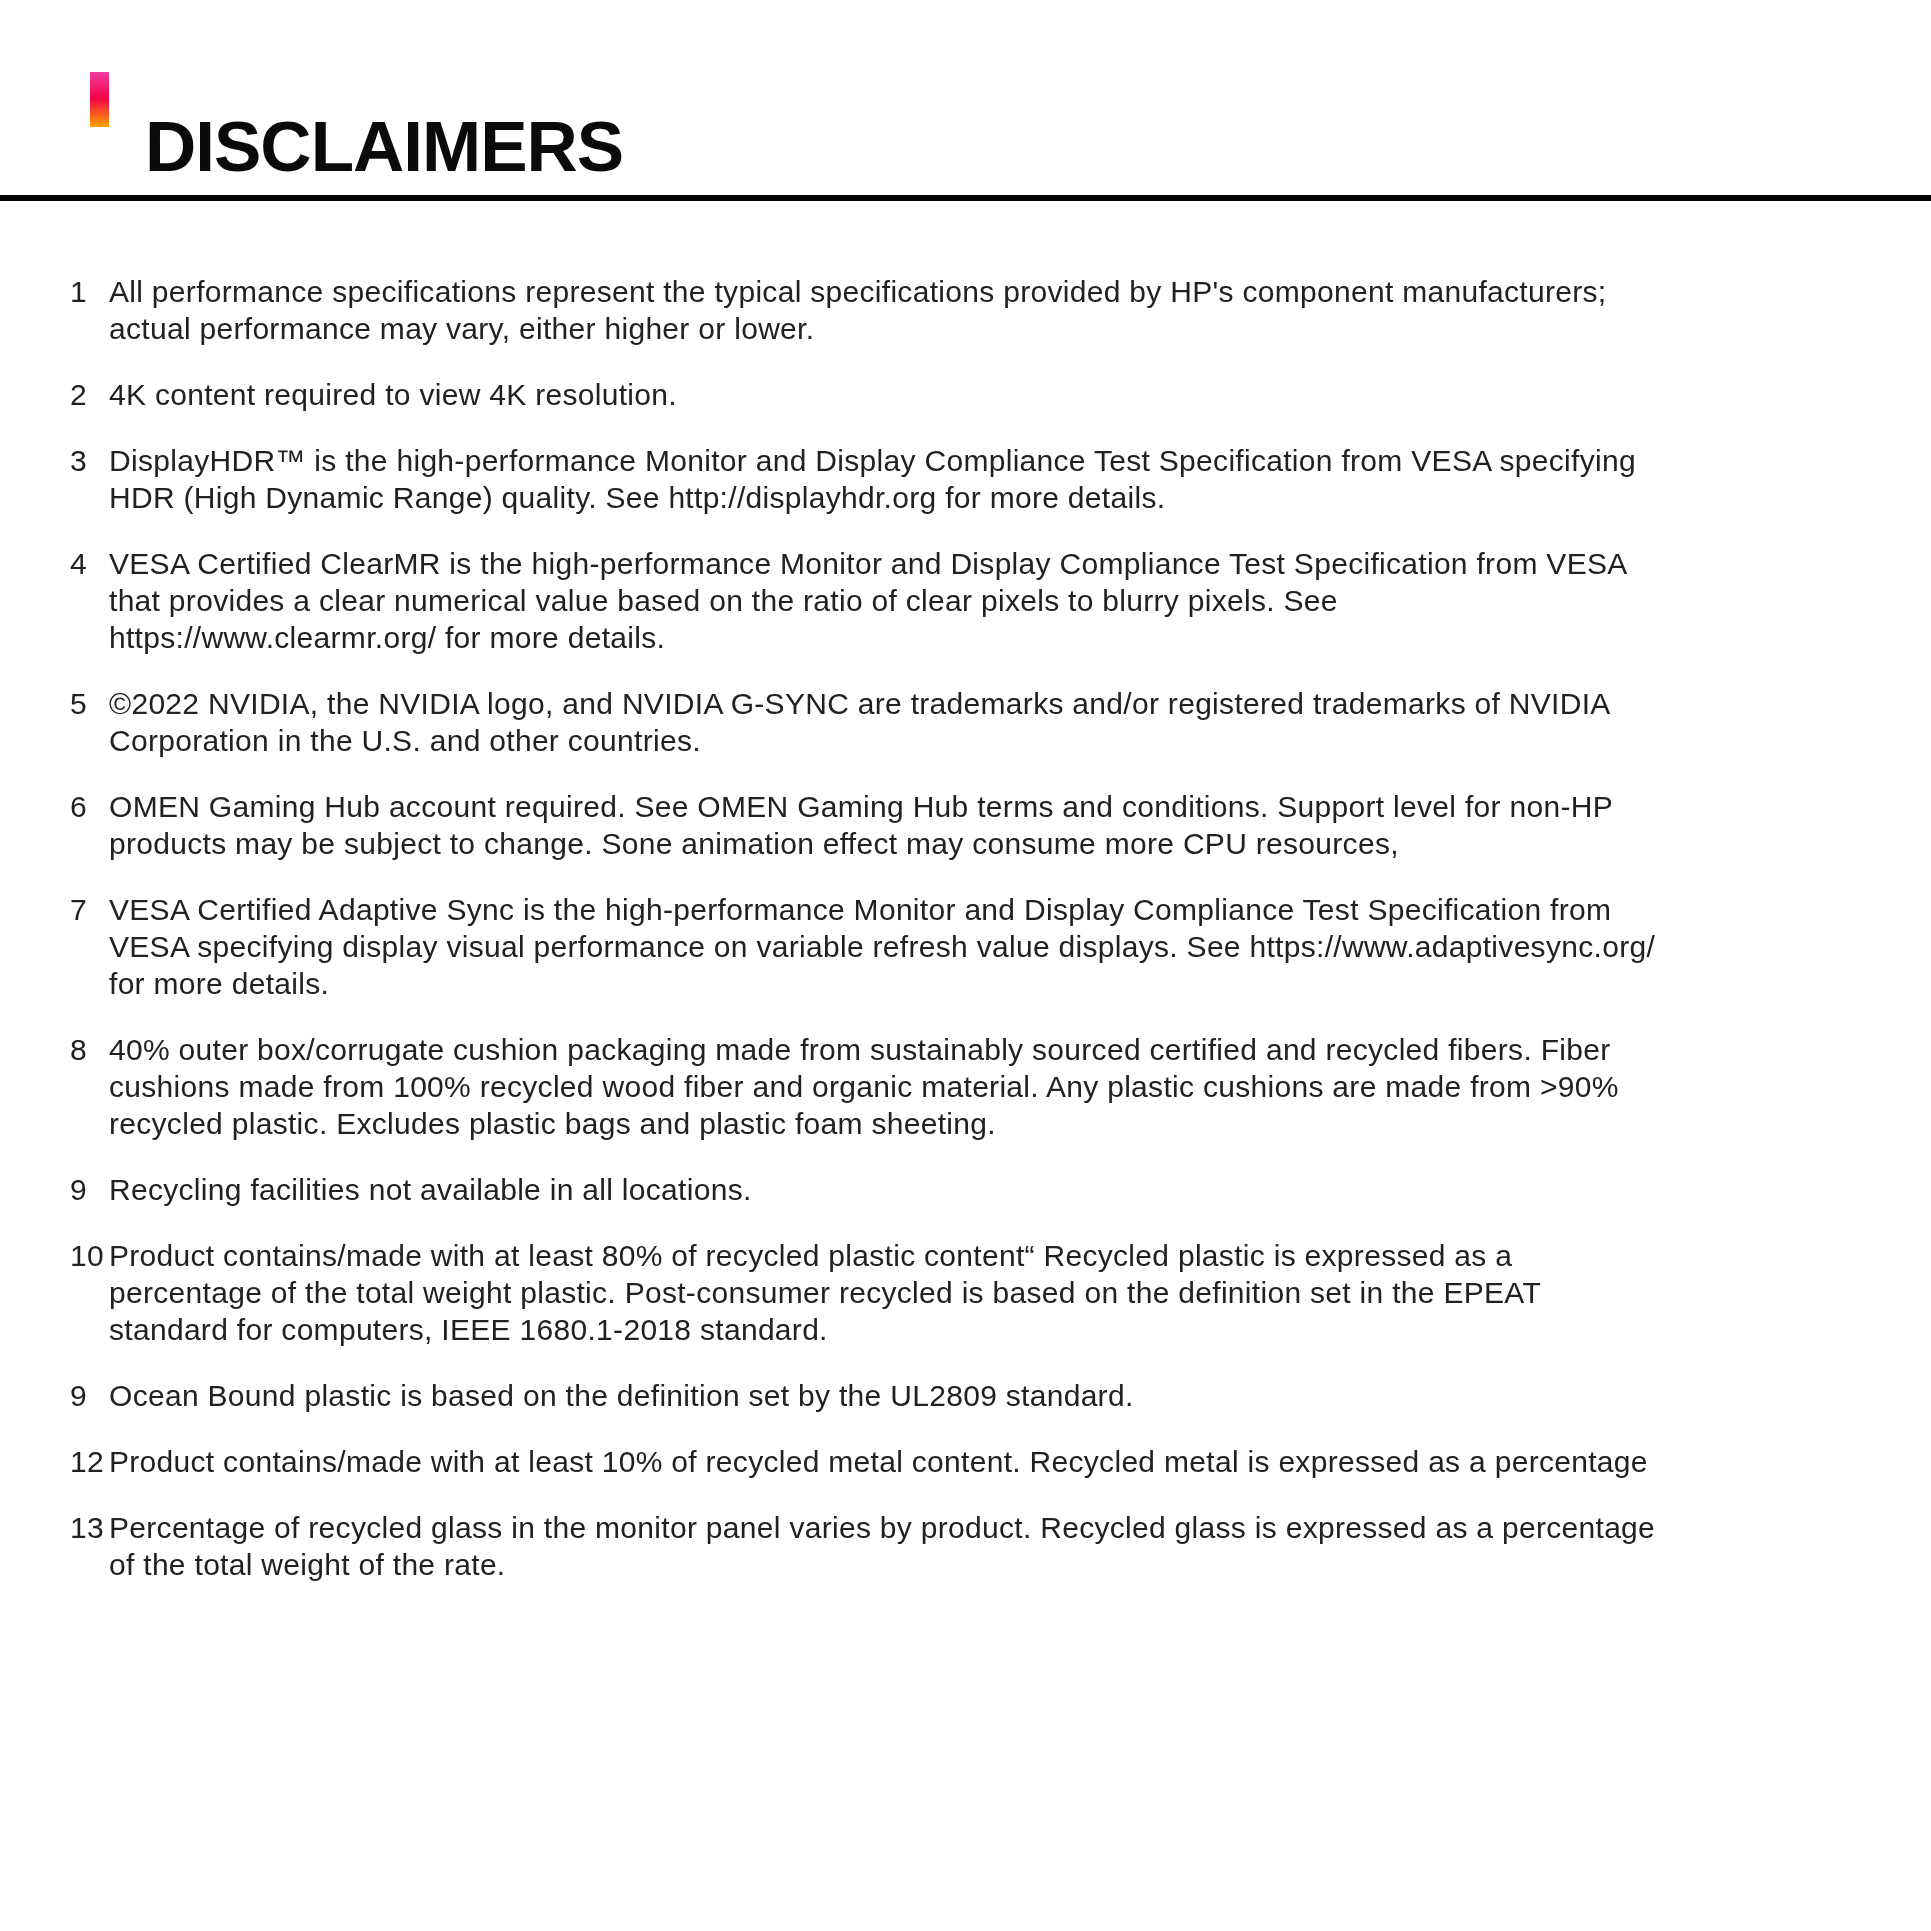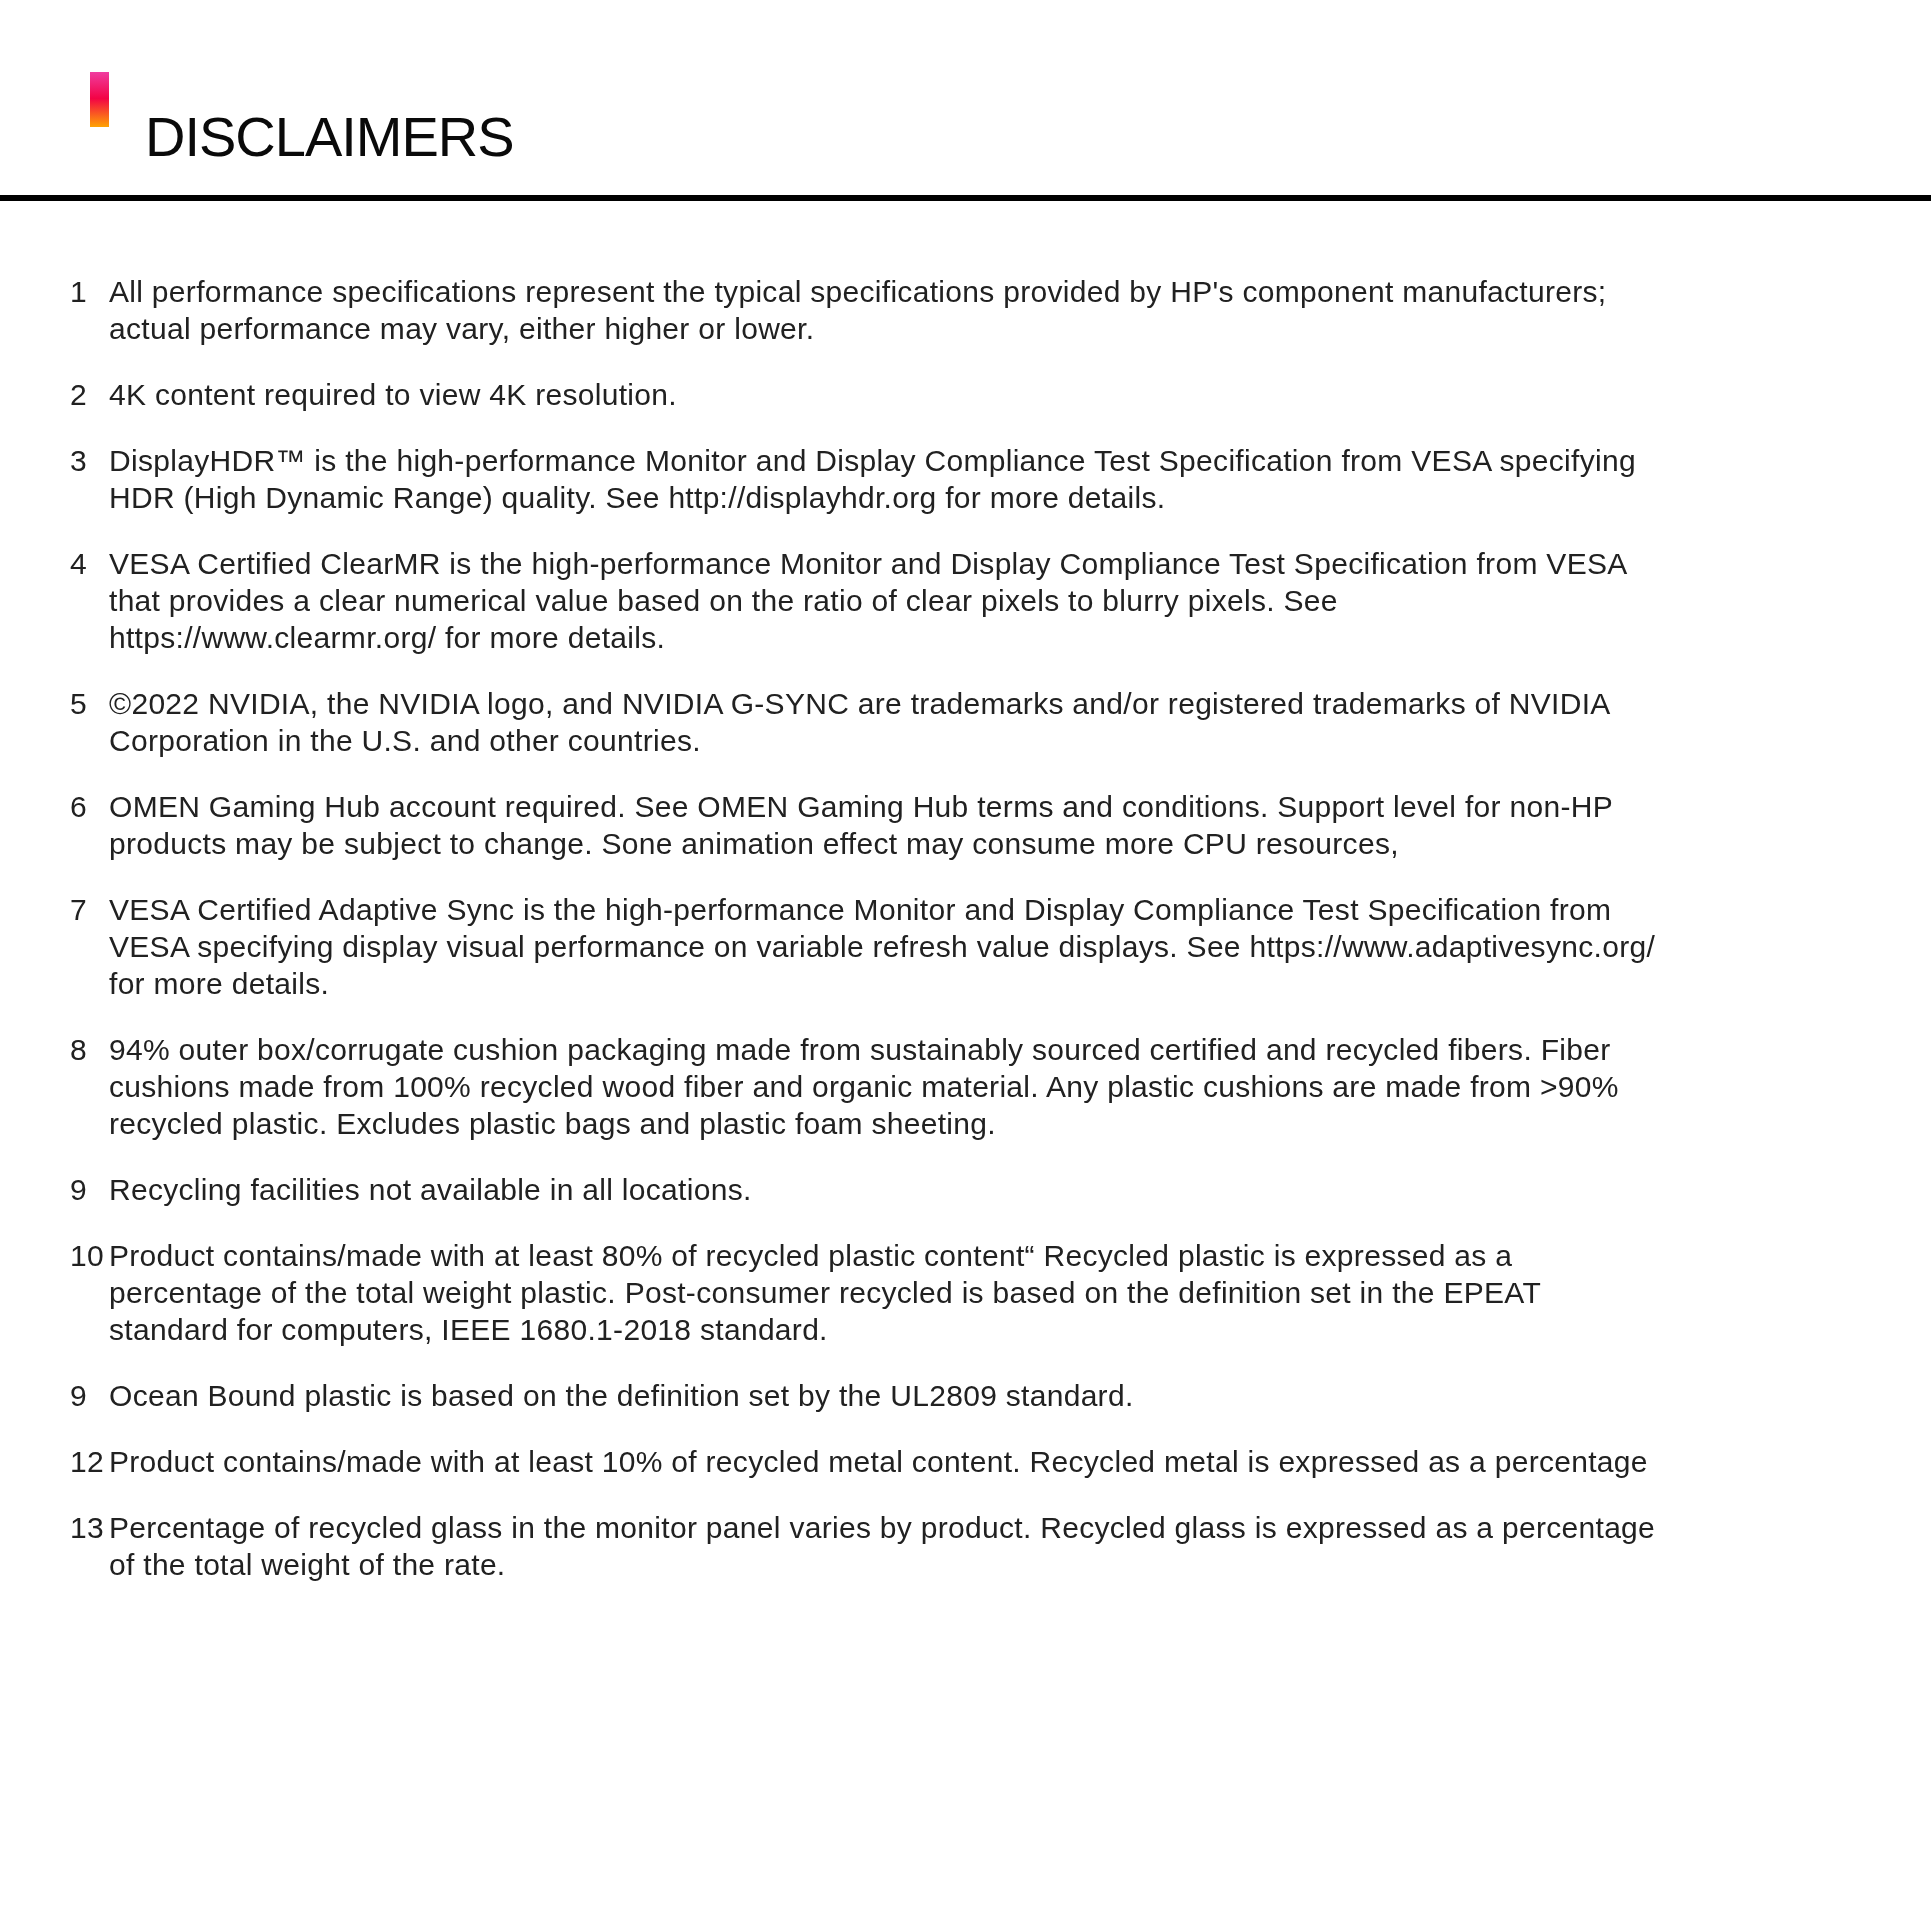--- a/index.html
+++ b/index.html
@@ -22,22 +22,22 @@
     width: 19.3px;
     height: 55px;
     background: linear-gradient(180deg, #f03da0 0%, #f30345 48%, #ffa303 100%);
   }
   .page-title {
     position: absolute;
     left: 145px;
     top: 71px;
     height: 56px;
     line-height: 56px;
-    font-size: 56px;
-    font-weight: 400;
+    font-size: 71px;
+    font-weight: 700;
     letter-spacing: -1px;
     color: #0a0a0a;
     white-space: nowrap;
   }
   .header-divider {
     position: absolute;
     left: 0;
     top: 195px;
     width: 1931px;
     height: 5.8px;
@@ -133,21 +133,21 @@
     <div class="item-lines">
         <div class="line">VESA Certified Adaptive Sync is the high-performance Monitor and Display Compliance Test Specification from</div>
         <div class="line">VESA specifying display visual performance on variable refresh value displays. See https://www.adaptivesync.org/</div>
         <div class="line">for more details.</div>
       </div>
   </div>
 
   <div class="disclaimer-item">
     <div class="item-number">8</div>
     <div class="item-lines">
-        <div class="line">94% outer box/corrugate cushion packaging made from sustainably sourced certified and recycled fibers. Fiber</div>
+        <div class="line">40% outer box/corrugate cushion packaging made from sustainably sourced certified and recycled fibers. Fiber</div>
         <div class="line">cushions made from 100% recycled wood fiber and organic material. Any plastic cushions are made from &gt;90%</div>
         <div class="line">recycled plastic. Excludes plastic bags and plastic foam sheeting.</div>
       </div>
   </div>
 
   <div class="disclaimer-item">
     <div class="item-number">9</div>
     <div class="item-lines">
         <div class="line">Recycling facilities not available in all locations.</div>
       </div>

